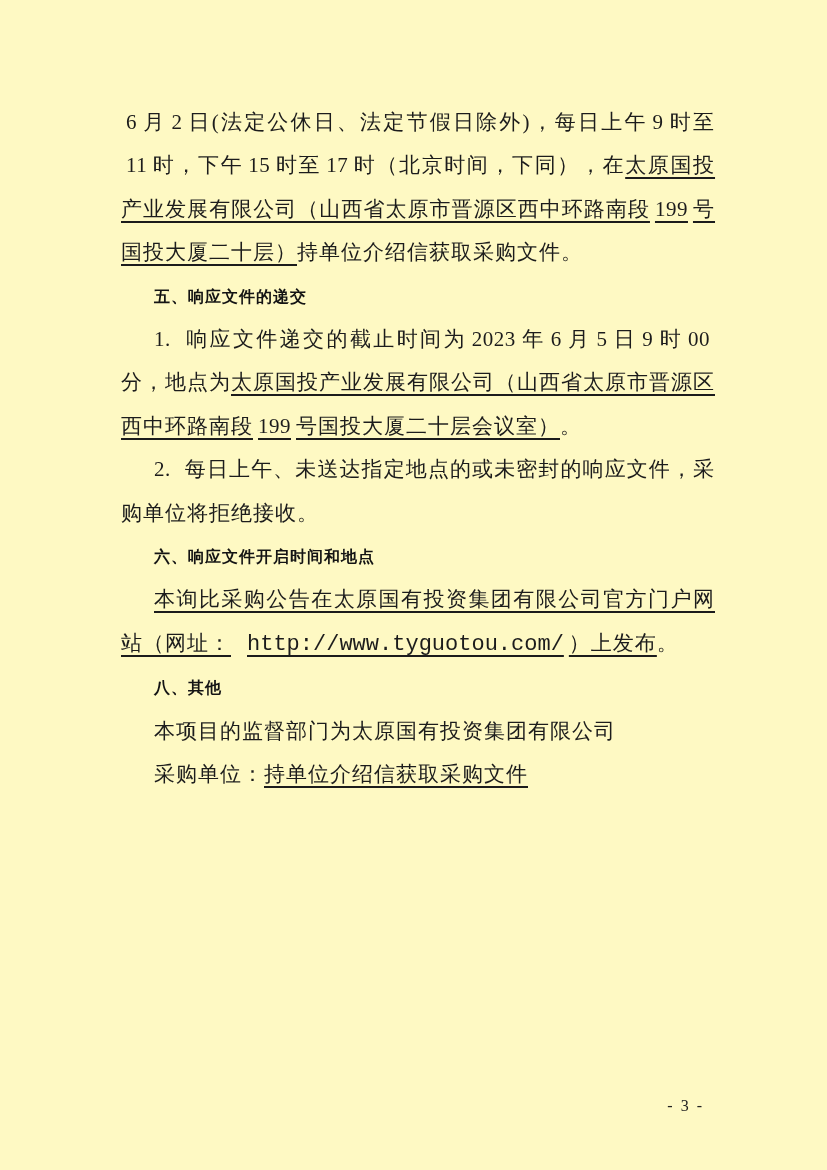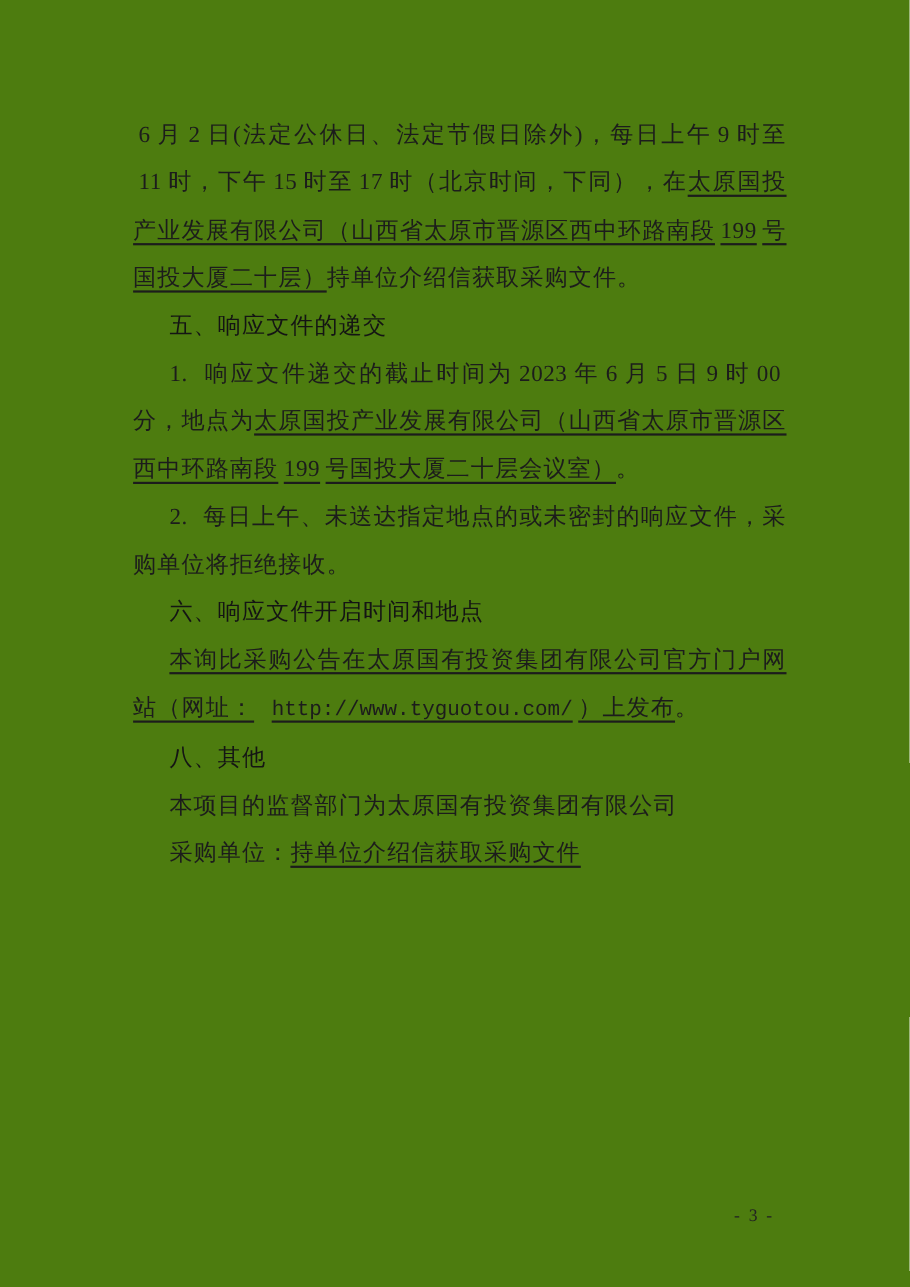--- a/index.html
+++ b/index.html
@@ -1,59 +1,59 @@
 <!DOCTYPE html>
 <html><head>
 <meta charset="utf-8">
 <style>
   html,body{margin:0;padding:0;background:#ffffff;}
   .page{
     position:relative;
     width:827px;height:1170px;
-    background:#4d7c0f;
+    background:#fef9c3;
     overflow:hidden;
     color:#1c1c1c;
     font-family:"Liberation Serif","DejaVu Serif",serif;
   }
   .doc{
     position:absolute;
     left:121px;top:101px;
     width:594px;
     font-size:21px;
     line-height:43.4px;
     letter-spacing:1px;
     text-align:justify;
   }
   .para{margin:0;}
   .para.indent{text-indent:33px;}
   .heading{
     margin:0;
     font-family:"Liberation Sans","DejaVu Sans",sans-serif;
-    font-weight:400;
-    font-size:21px;
+    font-weight:700;
+    font-size:16px;
     line-height:43.4px;
     text-indent:33px;
     letter-spacing:1px;
     color:#141414;
   }
   .seg{white-space:pre-wrap;}
   .seg.u{
     text-decoration:underline;
     text-underline-offset:5px;
     text-decoration-thickness:1.5px;
   }
   .seg.lat{
     font-family:"Liberation Serif","DejaVu Serif",serif;
     letter-spacing:0.5px;
     margin:0 5px;
   }
   .seg.marker{margin-left:0;margin-right:14px;}
   .seg.link{
     font-family:"Liberation Mono","DejaVu Sans Mono",monospace;
-    font-size:19px;
+    font-size:22px;
     letter-spacing:0;
     margin-left:16px;
   }
   .footer{
     position:absolute;
     left:0;top:1097px;
     width:704px;
     text-align:right;
     font-size:16px;
     letter-spacing:2px;

